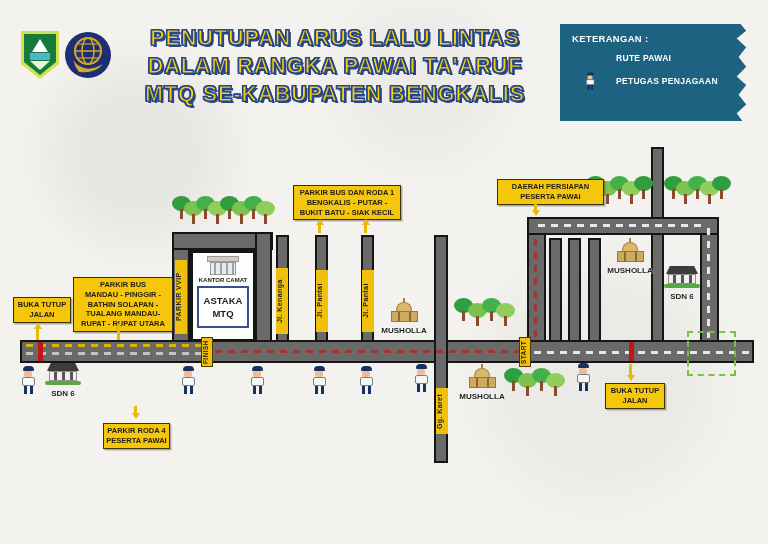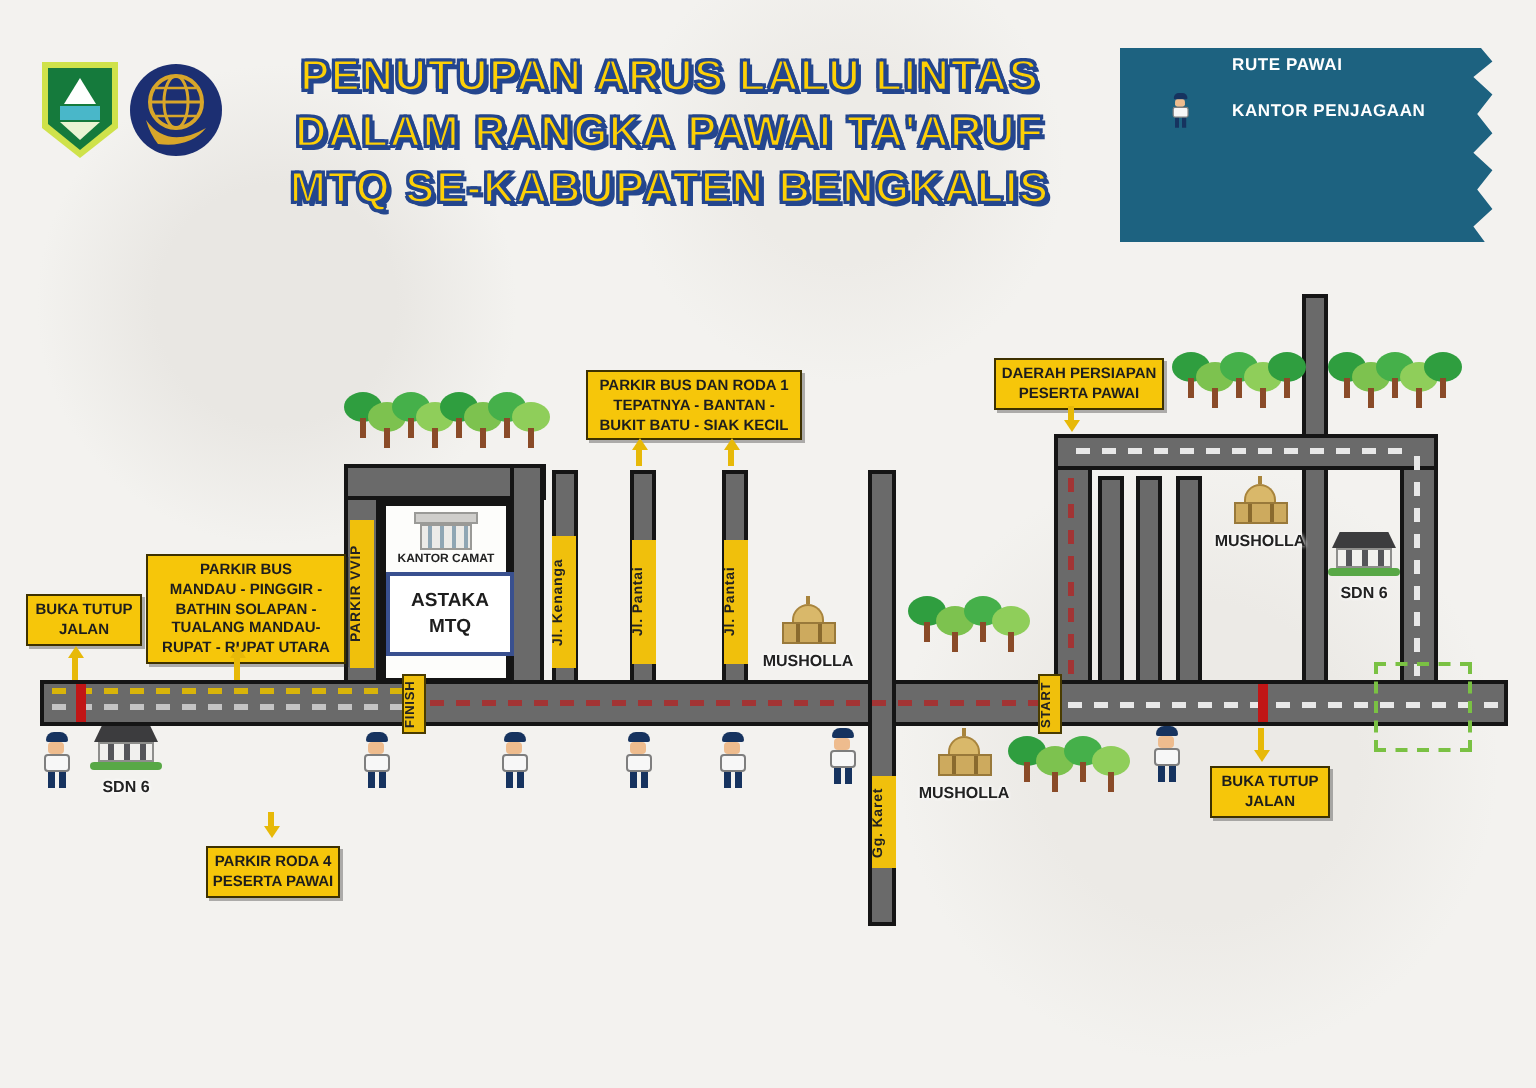--- a/index.html
+++ b/index.html
@@ -44,21 +44,21 @@
   .ahead.up{border-bottom:6px solid #e7b908;}
   .ahead.down{border-top:6px solid #e7b908;}
   
   .block{position:absolute;left:190px;top:250px;width:66px;height:92px;background:#fdfdfb;
     border:3px solid #141414;z-index:2;box-sizing:border-box;text-align:center;}
   .icon-office{width:32px;height:20px;margin:3px auto 0;position:relative;}
   .icon-office .oroof{width:32px;height:6px;background:#cfcecb;border:1px solid #9a9a97;box-sizing:border-box;}
   .icon-office .obody{width:26px;height:13px;margin:0 auto;background:#ecebe8;border:1px solid #9a9a97;box-sizing:border-box;
     background-image:linear-gradient(90deg,transparent 0 3px,#8fa6b4 3px 5px,transparent 5px 9px,#8fa6b4 9px 11px,transparent 11px 15px,#8fa6b4 15px 17px,transparent 17px 21px,#8fa6b4 21px 23px,transparent 23px);}
   .kc-label{font-size:6px;font-weight:bold;color:#222;margin-top:1px;}
-  .astaka{width:64px;height:42px;margin:3px auto 0;background:#fff;border:2px solid #39508f;
+  .astaka{width:52px;height:42px;margin:3px auto 0;background:#fff;border:2px solid #39508f;
     box-sizing:border-box;font-weight:bold;font-size:9.5px;color:#1d1d1d;line-height:1.35;padding-top:7px;}
   
   .tree{position:absolute;width:22px;height:27px;z-index:4;}
   .tree .canopy{width:19px;height:15px;border-radius:50%;margin:0 auto;}
   .tree .trunk{width:3px;height:10px;background:#8a4b28;margin:-2px auto 0;}
   .police{position:absolute;width:16px;height:29px;z-index:5;}
   .police .cap{width:11px;height:5px;background:#16335f;border-radius:4px 4px 1px 1px;margin:0 auto;}
   .police .face{width:8px;height:6px;background:#eebc8e;border-radius:2px;margin:0 auto;}
   .police .torso{width:13px;height:9px;background:#f7f7f7;border:1px solid #7e7e7e;border-radius:2px;margin:0 auto;box-sizing:border-box;}
   .police .legs{width:9px;height:8px;margin:0 auto;background:linear-gradient(90deg,#16335f 0 38%,transparent 38% 62%,#16335f 62%);}
@@ -106,36 +106,37 @@
     </svg>
   </div>
 
   <div id="title">
     <div class="tline">PENUTUPAN ARUS LALU LINTAS</div>
     <div class="tline">DALAM RANGKA PAWAI TA'ARUF</div>
     <div class="tline">MTQ SE-KABUPATEN BENGKALIS</div>
   </div>
 
   <div id="legend">
+    <div class="ltitle">KETERANGAN :</div>
     <div class="lrow">
       <span class="lsample">
           <span class="red-dash-sample"></span>
         </span>
       <span class="ltext">RUTE PAWAI</span>
     </div>
     <div class="lrow">
       <span class="lsample">
         <span class="police" style="position:static;transform:scale(.62);transform-origin:center;">
           <span class="cap" style="display:block;"></span>
             <span class="face" style="display:block;"></span>
           <span class="torso" style="display:block;"></span>
             <span class="legs" style="display:block;"></span>
         </span>
       </span>
-      <span class="ltext">KANTOR PENJAGAAN</span>
+      <span class="ltext">PETUGAS PENJAGAAN</span>
     </div>
   </div>
 
   <div id="map" style="position:absolute;inset:0;">
 
     <div class="block">
       <div class="icon-office">
         <div class="oroof"></div>
           <div class="obody"></div>
       </div>
@@ -181,24 +182,24 @@
         <div>BATHIN SOLAPAN -</div>
         <div>TUALANG MANDAU-</div>
         <div>RUPAT - RUPAT UTARA</div>
       </div>
       <div class="ybox" style="left: 103px; top: 423px; width: 67px;">
         <div>PARKIR RODA 4</div>
         <div>PESERTA PAWAI</div>
       </div>
       <div class="ybox" style="left: 293px; top: 185px; width: 108px;">
         <div>PARKIR BUS DAN RODA 1</div>
-        <div>TEPATNYA - BANTAN -</div>
+        <div>BENGKALIS - PUTAR -</div>
         <div>BUKIT BATU - SIAK KECIL</div>
       </div>
-      <div class="ybox" style="left: 497px; top: 179px; width: 85px;">
+      <div class="ybox" style="left: 497px; top: 179px; width: 107px;">
         <div>DAERAH PERSIAPAN</div>
         <div>PESERTA PAWAI</div>
       </div>
       <div class="ybox" style="left: 605px; top: 383px; width: 60px;">
         <div>BUKA TUTUP</div>
         <div>JALAN</div>
       </div>
       <div class="arrow" style="left: 33px; top: 323px; width: 9px; height: 17px;">
         <div class="ahead up"></div>
         <div class="astem" style="height: 12px;"></div>

